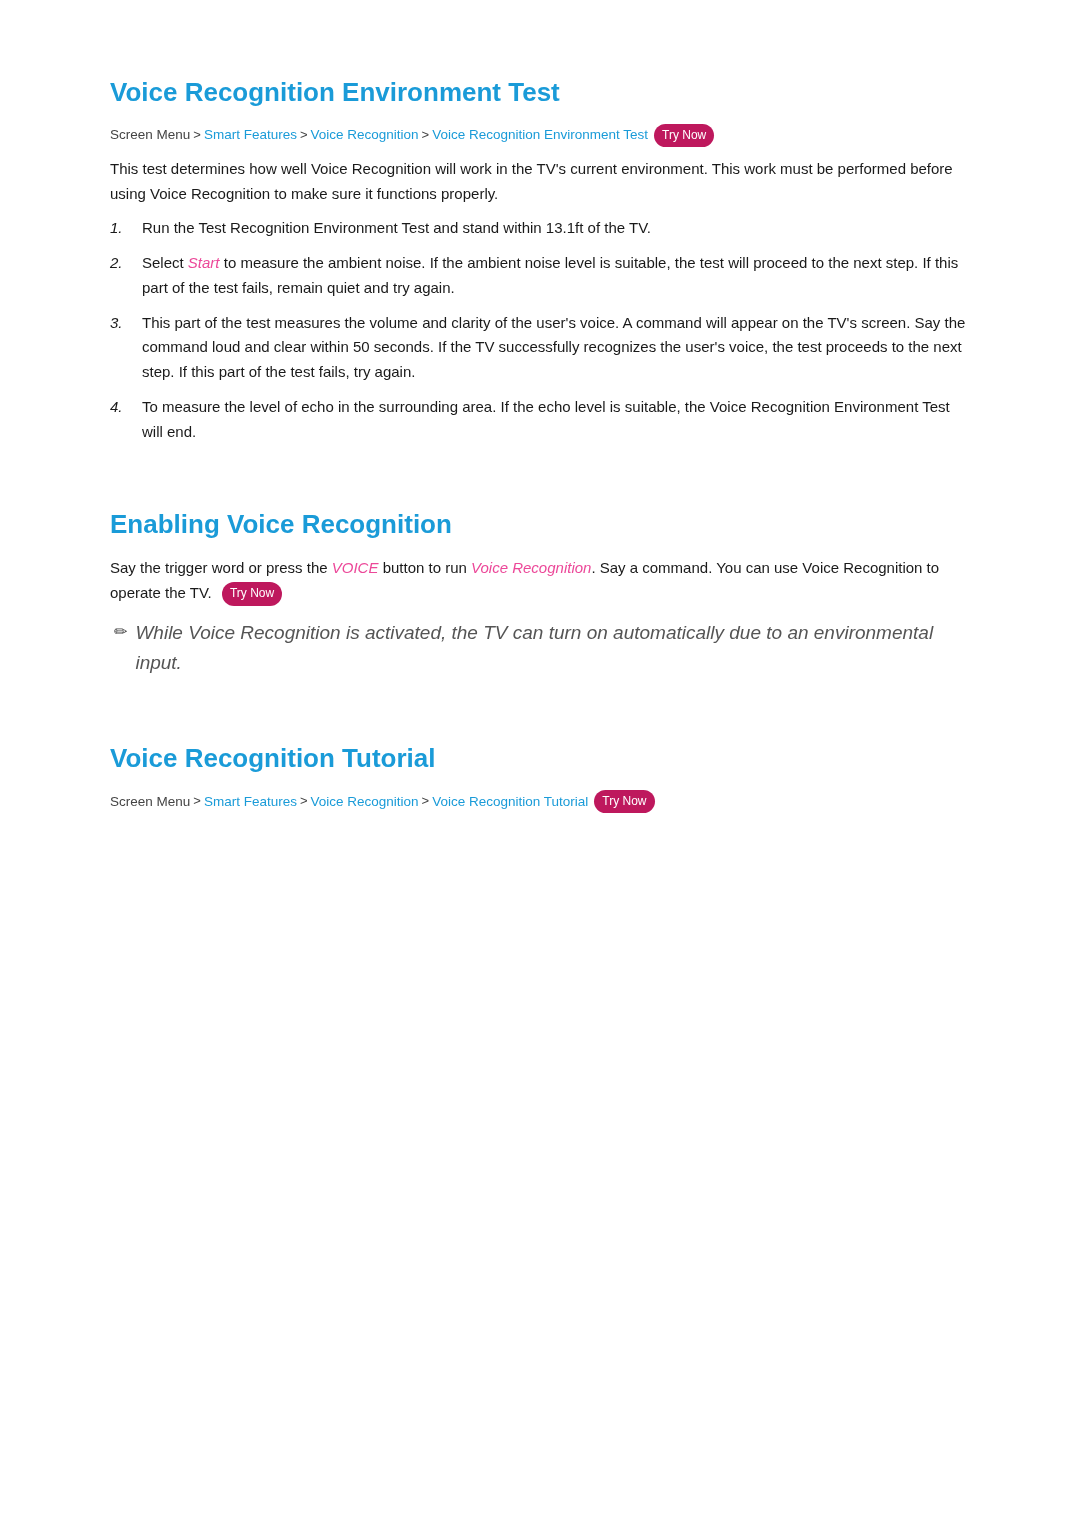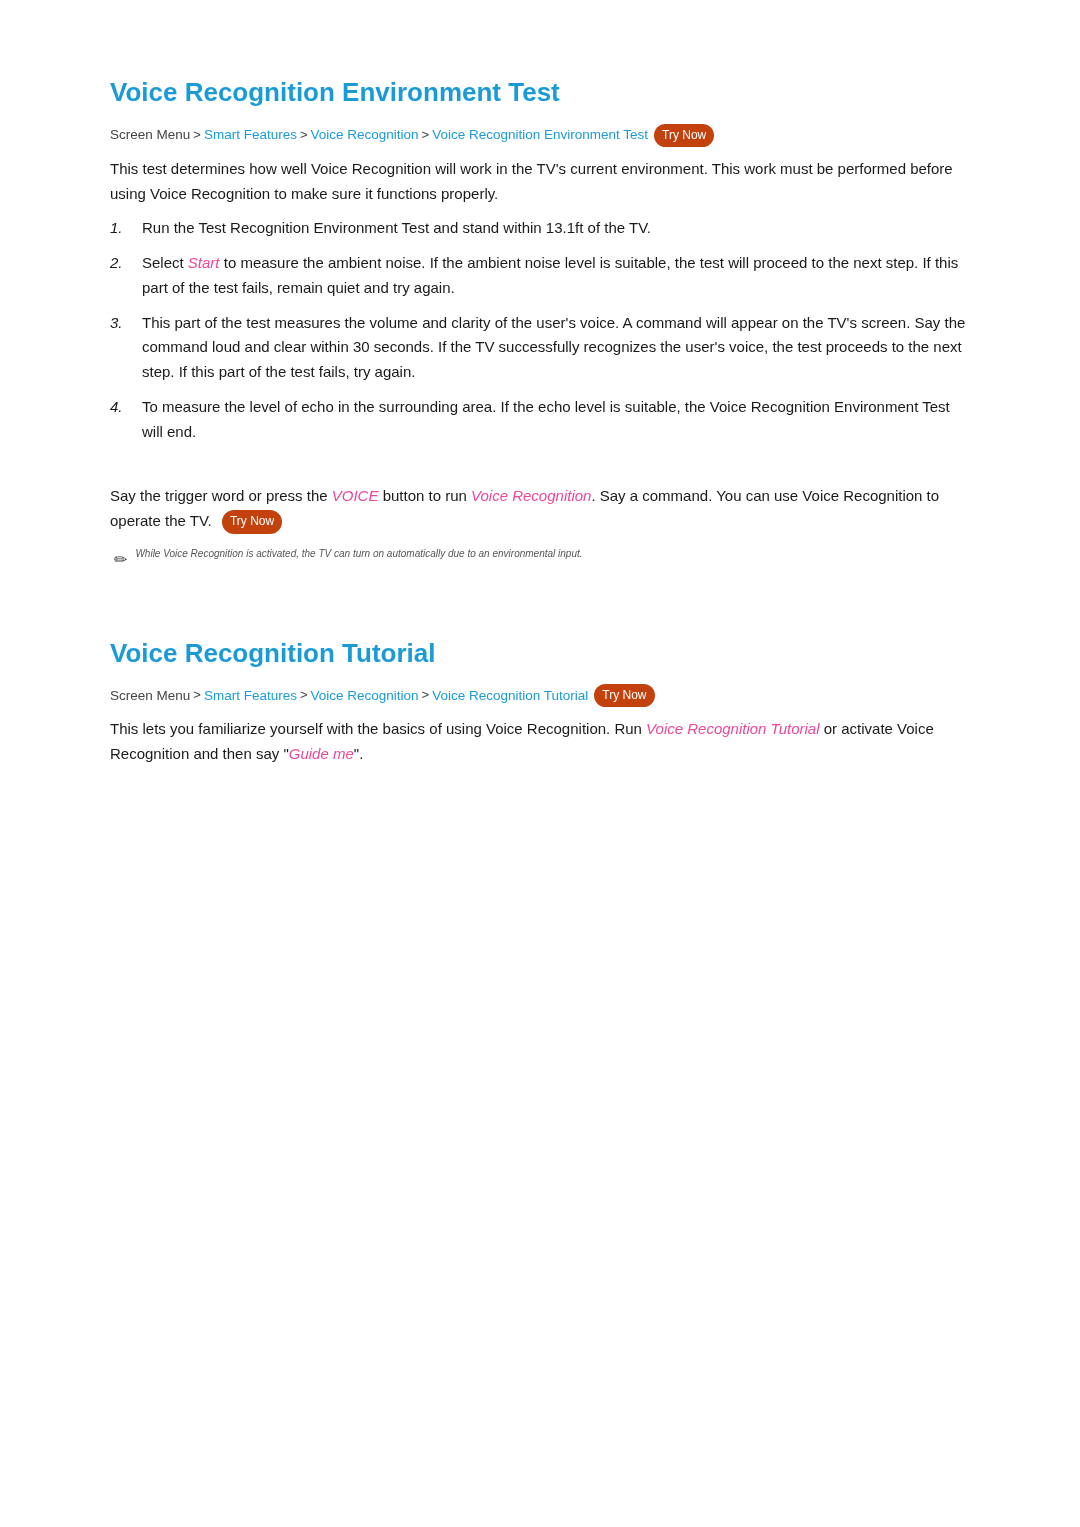--- a/index.html
+++ b/index.html
@@ -50,21 +50,21 @@
     }
 
     .breadcrumb .sep {
       color: #444;
       margin: 0 3px;
       font-size: 13px;
     }
 
     .try-now {
       display: inline-block;
-      background: #c2410c;
+      background: #be185d;
       color: #fff;
       font-size: 12px;
       padding: 2px 8px;
       border-radius: 12px;
       margin-left: 6px;
       vertical-align: middle;
       font-weight: 500;
     }
 
     .body-text {
@@ -114,21 +114,21 @@
     }
 
     .note-icon {
       color: #444;
       font-size: 16px;
       margin-top: 1px;
       flex-shrink: 0;
     }
 
     .note-text {
-      font-size: 10px;
+      font-size: 19px;
       color: #555;
       font-style: italic;
       line-height: 1.6;
     }
   </style>
 </head>
 <body>
 
 <div class="page">
 
@@ -154,30 +154,31 @@
         <span class="list-content">Run the Test Recognition Environment Test and stand within 13.1ft of the TV.</span>
       </li>
       <li>
         <span class="list-num">2.</span>
         <span class="list-content">
           Select <a class="inline-link" href="#">Start</a> to measure the ambient noise. If the ambient noise level is suitable, the test will proceed to the next step. If this part of the test fails, remain quiet and try again.
         </span>
       </li>
       <li>
         <span class="list-num">3.</span>
-        <span class="list-content">This part of the test measures the volume and clarity of the user's voice. A command will appear on the TV's screen. Say the command loud and clear within 30 seconds. If the TV successfully recognizes the user's voice, the test proceeds to the next step. If this part of the test fails, try again.</span>
+        <span class="list-content">This part of the test measures the volume and clarity of the user's voice. A command will appear on the TV's screen. Say the command loud and clear within 50 seconds. If the TV successfully recognizes the user's voice, the test proceeds to the next step. If this part of the test fails, try again.</span>
       </li>
       <li>
         <span class="list-num">4.</span>
         <span class="list-content">To measure the level of echo in the surrounding area. If the echo level is suitable, the Voice Recognition Environment Test will end.</span>
       </li>
     </ol>
   </div>
 
   <div class="section">
+    <h2 class="section-title">Enabling Voice Recognition</h2>
 
     <p class="body-text">
       Say the trigger word or press the <a class="inline-link" href="#">VOICE</a> button to run <a class="inline-link" href="#">Voice Recognition</a>. Say a command. You can use Voice Recognition to operate the TV. <span class="try-now">Try Now</span>
     </p>
 
 
     <div class="note-block">
       <span class="note-icon">✏</span>
       <span class="note-text">While Voice Recognition is activated, the TV can turn on automatically due to an environmental input.</span>
     </div>
@@ -190,18 +191,15 @@
       <span>Screen Menu</span>
       <span class="sep">&gt;</span>
       <a class="link" href="#">Smart Features</a>
       <span class="sep">&gt;</span>
       <a class="link" href="#">Voice Recognition</a>
       <span class="sep">&gt;</span>
       <a class="link" href="#">Voice Recognition Tutorial</a>
       <span class="try-now">Try Now</span>
     </div>
 
-    <p class="body-text">
-      This lets you familiarize yourself with the basics of using Voice Recognition. Run <a class="inline-link" href="#">Voice Recognition Tutorial</a> or activate Voice Recognition and then say "<a class="inline-link" href="#">Guide me</a>".
-    </p>
   </div>
 
 </div>
 
 </body></html>

